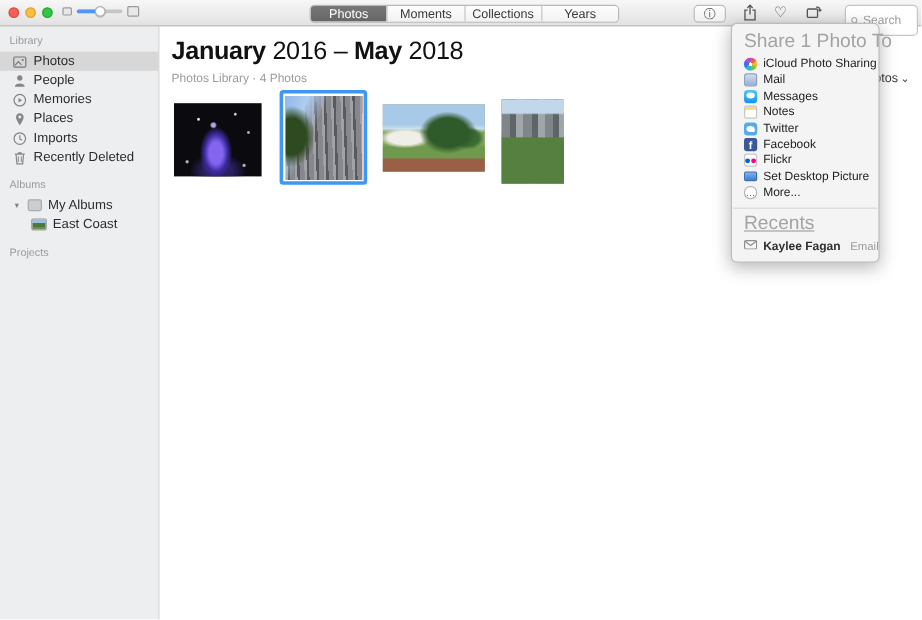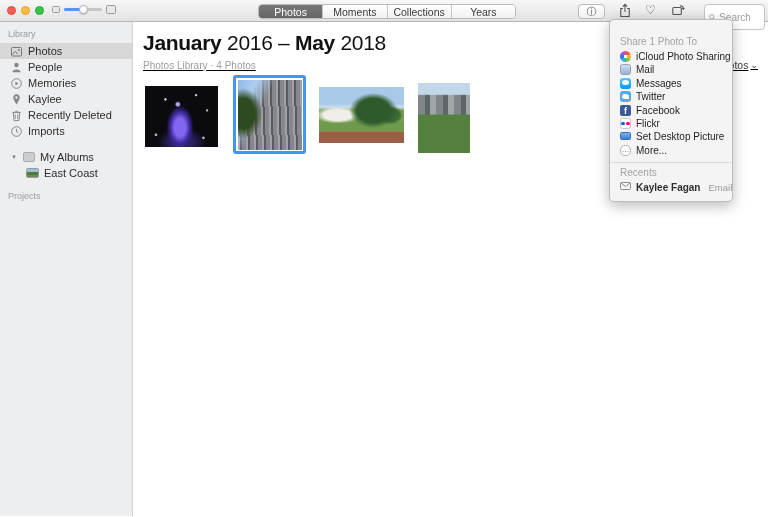--- a/index.html
+++ b/index.html
@@ -41,21 +41,21 @@
   .sic { width:13px; height:13px; flex:none; display:flex; align-items:center; justify-content:center; }
   .disc { width:8px; font-size:7px; color:#7f7f83; flex:none; text-align:center; }
   .albicon { width:12px; height:10px; background:#cbcdd1; border:1px solid #a9abaf; border-radius:2px; flex:none; }
   .ecthumb { width:13px; height:10px; border-radius:1.5px; border:0.5px solid #999; flex:none;
              background:linear-gradient(180deg,#9cc0df 0 40%,#4d7a3b 40% 75%,#6b8f52 75%); }
   .gap10 { height:10px; }
 
   .content { position:relative; flex:1; background:#fff; }
   h1.title { margin:9px 0 0 10px; font-size:21px; letter-spacing:-0.3px; color:#111; font-weight:400; }
   h1.title b { font-weight:700; }
-  .subrow { display:flex; justify-content:space-between; align-items:center; margin:4px 10px 0 10px;text-decoration:underline; }
+  .subrow { display:flex; justify-content:space-between; align-items:center; margin:4px 10px 0 10px; }
   .subtitle { font-size:10px; color:#9c9c9c; }
   .fragment { font-size:10.5px; color:#3c3c3c; display:flex; align-items:center; gap:2px; }
   .fragment .chev { font-size:9px; color:#3c3c3c; }
 
   
   .thumb { position:absolute; cursor:default; }
   .t1 { left:12px; top:64px; width:73px; height:61px; background-color:#0a0a0f;
         background-image:
           radial-gradient(circle at 28% 22%, rgba(255,255,255,.9) 0 .7px, transparent 1.6px),
           radial-gradient(circle at 70% 15%, rgba(255,255,255,.8) 0 .7px, transparent 1.6px),
@@ -86,21 +86,21 @@
           linear-gradient(180deg, rgba(0,0,0,0) 0 40%, #55803f 44% 100%),
           linear-gradient(90deg, rgba(0,0,0,0) 44%, rgba(185,189,185,.9) 46% 55%, rgba(0,0,0,0) 57%); 
         background-size:100% 100%, 100% 45%, 100% 100%, 100% 60%;
         background-position:0 0, 0 0, 0 0, 0 100%;
         background-repeat:no-repeat; }
 
   
   .menu { position:absolute; left:609px; top:19px; width:124px; background:#f4f4f4;
           border:1px solid #bdbdbd; border-radius:5px; box-shadow:0 4px 14px rgba(0,0,0,.28);
           z-index:20; padding-bottom:5px; }
-  .mhead { font-size:10px; color:#a3a3a3; padding:16px 0 4px 10px; white-space:nowrap; }
+  .mhead { font-size:16px; color:#a3a3a3; padding:6px 0 4px 10px; white-space:nowrap; }
   .mrow { height:13.4px; display:flex; align-items:flex-start; gap:5px; padding-left:10px; font-size:10px; color:#1e1e1e; white-space:nowrap; cursor:default; }
   .mic { width:11px; height:11px; flex:none; border-radius:2.5px; position:relative; }
   .mic.icloud { border-radius:50%;
     background: radial-gradient(circle, #fff 0 1.6px, rgba(255,255,255,0) 1.6px),
       conic-gradient(#f25a4f 0 60deg,#f7b32b 60deg 120deg,#7cc142 120deg 180deg,#2bb6c9 180deg 240deg,#3e6ff2 240deg 300deg,#b44fd0 300deg 360deg); }
   .mic.mail { background:linear-gradient(180deg,#d4dfee,#97b0d2); border:0.5px solid #8aa0c0; }
   .mic.messages { background:linear-gradient(180deg,#56c7fa,#0d95f2); border-radius:3px; }
   .mic.messages::after { content:""; position:absolute; left:2px; top:2.5px; width:7px; height:5px; background:#fff; border-radius:50%; }
   .mic.airdrop { border-radius:50%;
     background: radial-gradient(circle at 50% 52%, #8e8e92 0 1.3px, rgba(0,0,0,0) 1.3px),
@@ -208,43 +208,44 @@
         </span>
         <span>Memories</span>
       </div>
       <div class="srow">
         <span class="sic">
           <svg width="13" height="13" viewBox="0 0 13 13">
               <path d="M6.5 1.3 C4.6 1.3 3.3 2.8 3.3 4.6 C3.3 6.9 6.5 11.5 6.5 11.5 C6.5 11.5 9.7 6.9 9.7 4.6 C9.7 2.8 8.4 1.3 6.5 1.3 Z" fill="#85858a"></path>
               <circle cx="6.5" cy="4.5" r="1.2" fill="#edeef0"></circle>
             </svg>
         </span>
-        <span>Kaylee</span>
+        <span>Places</span>
+      </div>
+      <div class="srow">
+        <span class="sic">
+          <svg width="13" height="13" viewBox="0 0 13 13">
+              <circle cx="6.5" cy="6.5" r="4.8" fill="none" stroke="#85858a" stroke-width="1"></circle>
+              <path d="M6.5 3.8 V6.7 L8.4 7.8" fill="none" stroke="#85858a" stroke-width="1"></path>
+            </svg>
+        </span>
+        <span>Imports</span>
       </div>
       <div class="srow">
         <span class="sic">
           <svg width="13" height="13" viewBox="0 0 13 13">
               <path d="M3.4 3.8 L4.1 11.6 H8.9 L9.6 3.8" fill="none" stroke="#85858a" stroke-width="1"></path>
               <path d="M2.4 3.4 H10.6 M5 3.2 C5 1.8 8 1.8 8 3.2" fill="none" stroke="#85858a" stroke-width="1"></path>
               <path d="M5.3 5.3 V10 M7.7 5.3 V10" stroke="#85858a" stroke-width="0.8"></path>
             </svg>
         </span>
         <span>Recently Deleted</span>
       </div>
-      <div class="srow">
-        <span class="sic">
-          <svg width="13" height="13" viewBox="0 0 13 13">
-              <circle cx="6.5" cy="6.5" r="4.8" fill="none" stroke="#85858a" stroke-width="1"></circle>
-              <path d="M6.5 3.8 V6.7 L8.4 7.8" fill="none" stroke="#85858a" stroke-width="1"></path>
-            </svg>
-        </span>
-        <span>Imports</span>
-      </div>
 
       <div class="gap10"></div>
+      <div class="shead">Albums</div>
       <div class="srow">
         <span class="disc">▾</span>
         <span class="albicon"></span>
         <span>My Albums</span>
       </div>
       <div class="srow" style="padding-left:26px;">
         <span class="ecthumb"></span>
         <span>East Coast</span>
       </div>
 
@@ -280,20 +281,24 @@
     </div>
     <div class="mrow">
       <span class="mic mail"></span>
       <span>Mail</span>
     </div>
     <div class="mrow">
       <span class="mic messages"></span>
       <span>Messages</span>
     </div>
     <div class="mrow">
+      <span class="mic notes"></span>
+      <span>Notes</span>
+    </div>
+    <div class="mrow">
       <span class="mic twitter"></span>
       <span>Twitter</span>
     </div>
     <div class="mrow">
       <span class="mic facebook">f</span>
       <span>Facebook</span>
     </div>
     <div class="mrow">
       <span class="mic flickr">
           <i class="fb1"></i>
@@ -304,21 +309,21 @@
     <div class="mrow">
       <span class="mic desktop"></span>
       <span>Set Desktop Picture</span>
     </div>
     <div class="mrow">
       <span class="mic more">…</span>
       <span>More...</span>
     </div>
 
     <div class="msep"></div>
-    <div class="mhead" style="padding-top:1px;">Recents</div>
+    <div class="mhead" style="padding-top:1px;text-decoration:underline;">Recents</div>
     <div class="mrow">
       <svg width="11" height="8" viewBox="0 0 11 8" style="flex:none;">
         <rect x="0.5" y="0.5" width="10" height="7" rx="1" fill="none" stroke="#8e8e92" stroke-width="1"></rect>
         <path d="M0.8 1 L5.5 4.5 L10.2 1" fill="none" stroke="#8e8e92" stroke-width="1"></path>
       </svg>
       <span class="recname">Kaylee Fagan</span>
         <span class="reckind">Email</span>
     </div>
   </div>
 

